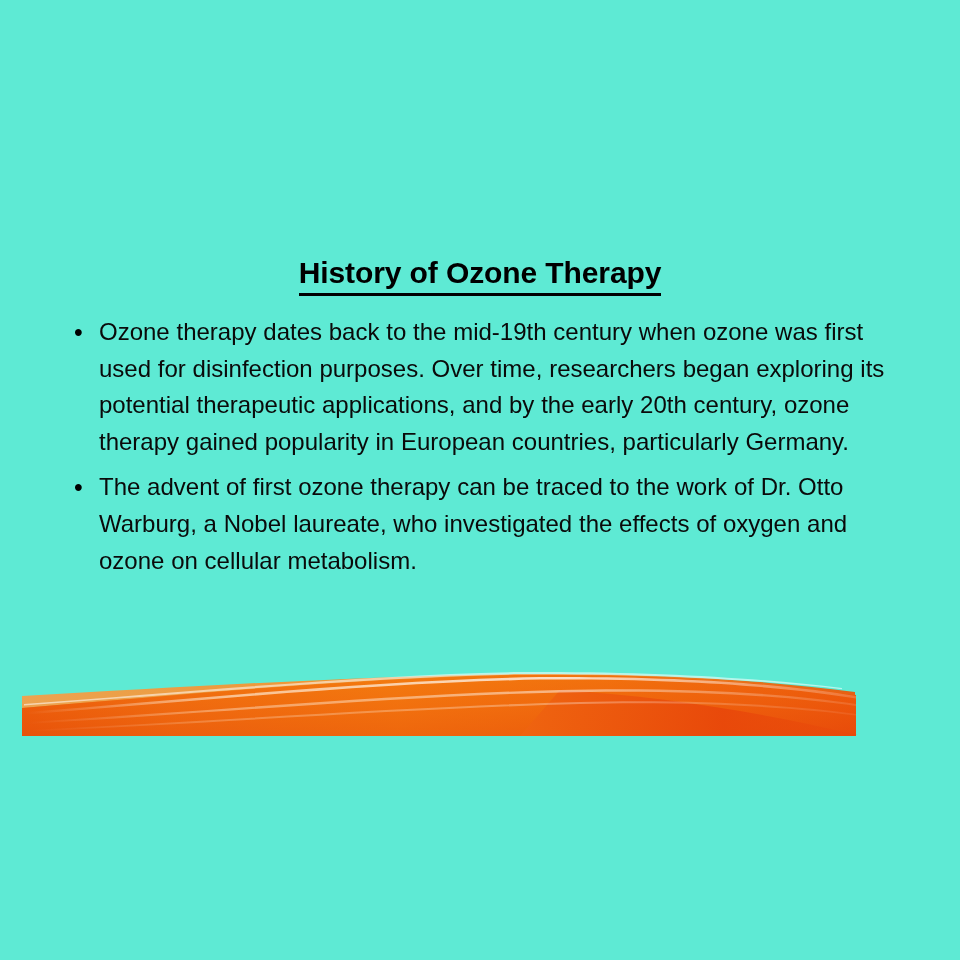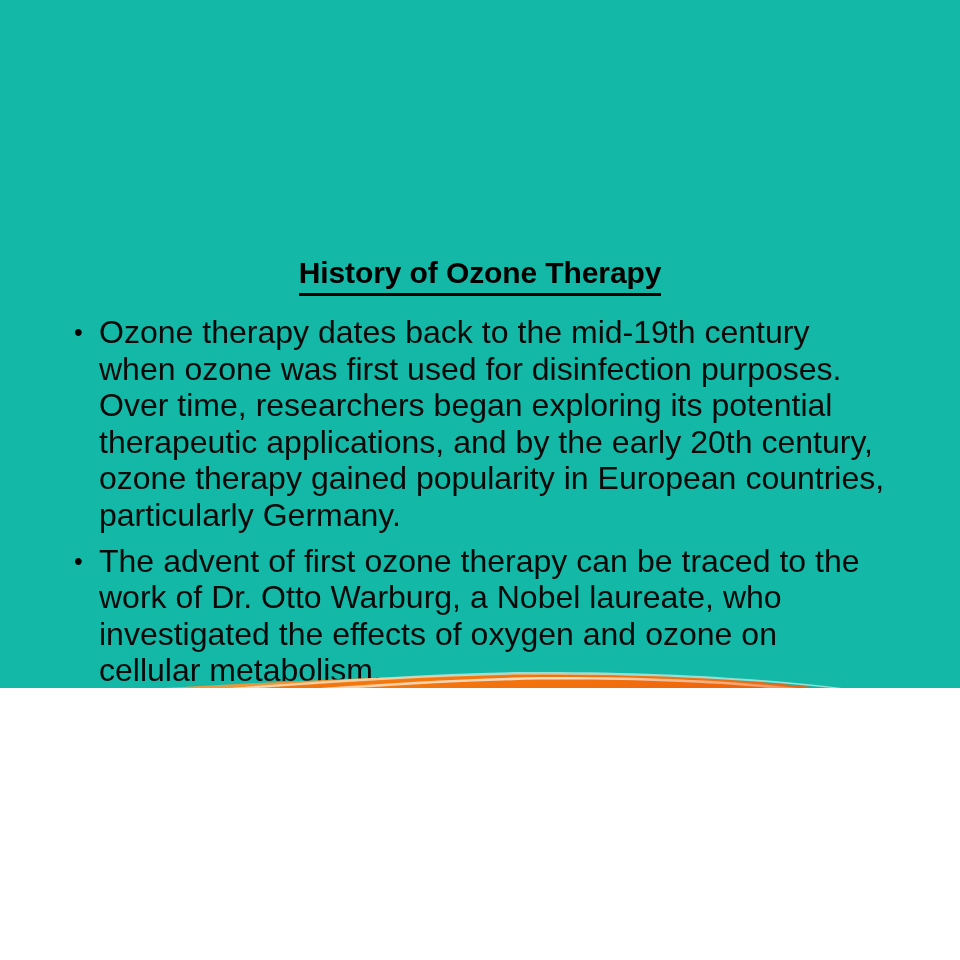--- a/index.html
+++ b/index.html
@@ -10,22 +10,22 @@
   body {
     width: 960px;
     height: 960px;
     overflow: hidden;
     font-family: "Liberation Sans", sans-serif;
   }
 
   .slide {
     position: relative;
     width: 960px;
-    height: 688px;
-    background: #14b8a6;
+    height: 960px;
+    background: #5eead4;
     overflow: hidden;
   }
 
   
   .content {
     position: absolute;
     left: 0;
     top: 0;
     width: 960px;
   }
@@ -67,21 +67,21 @@
     font-size: 25px;
     line-height: 36.6px;
     color: #000000;
     text-align: left;
     padding-left: 4px;
     box-sizing: border-box;
   }
 
   .bullet-text {
     flex: 1 1 auto;
-    font-size: 32px;
+    font-size: 24px;
     line-height: 36.6px;
     color: #0a0a0a;
     max-width: 786px;
     word-spacing: 0.1px;
   }
 
   
   .wave {
     position: absolute;
     left: 0;

